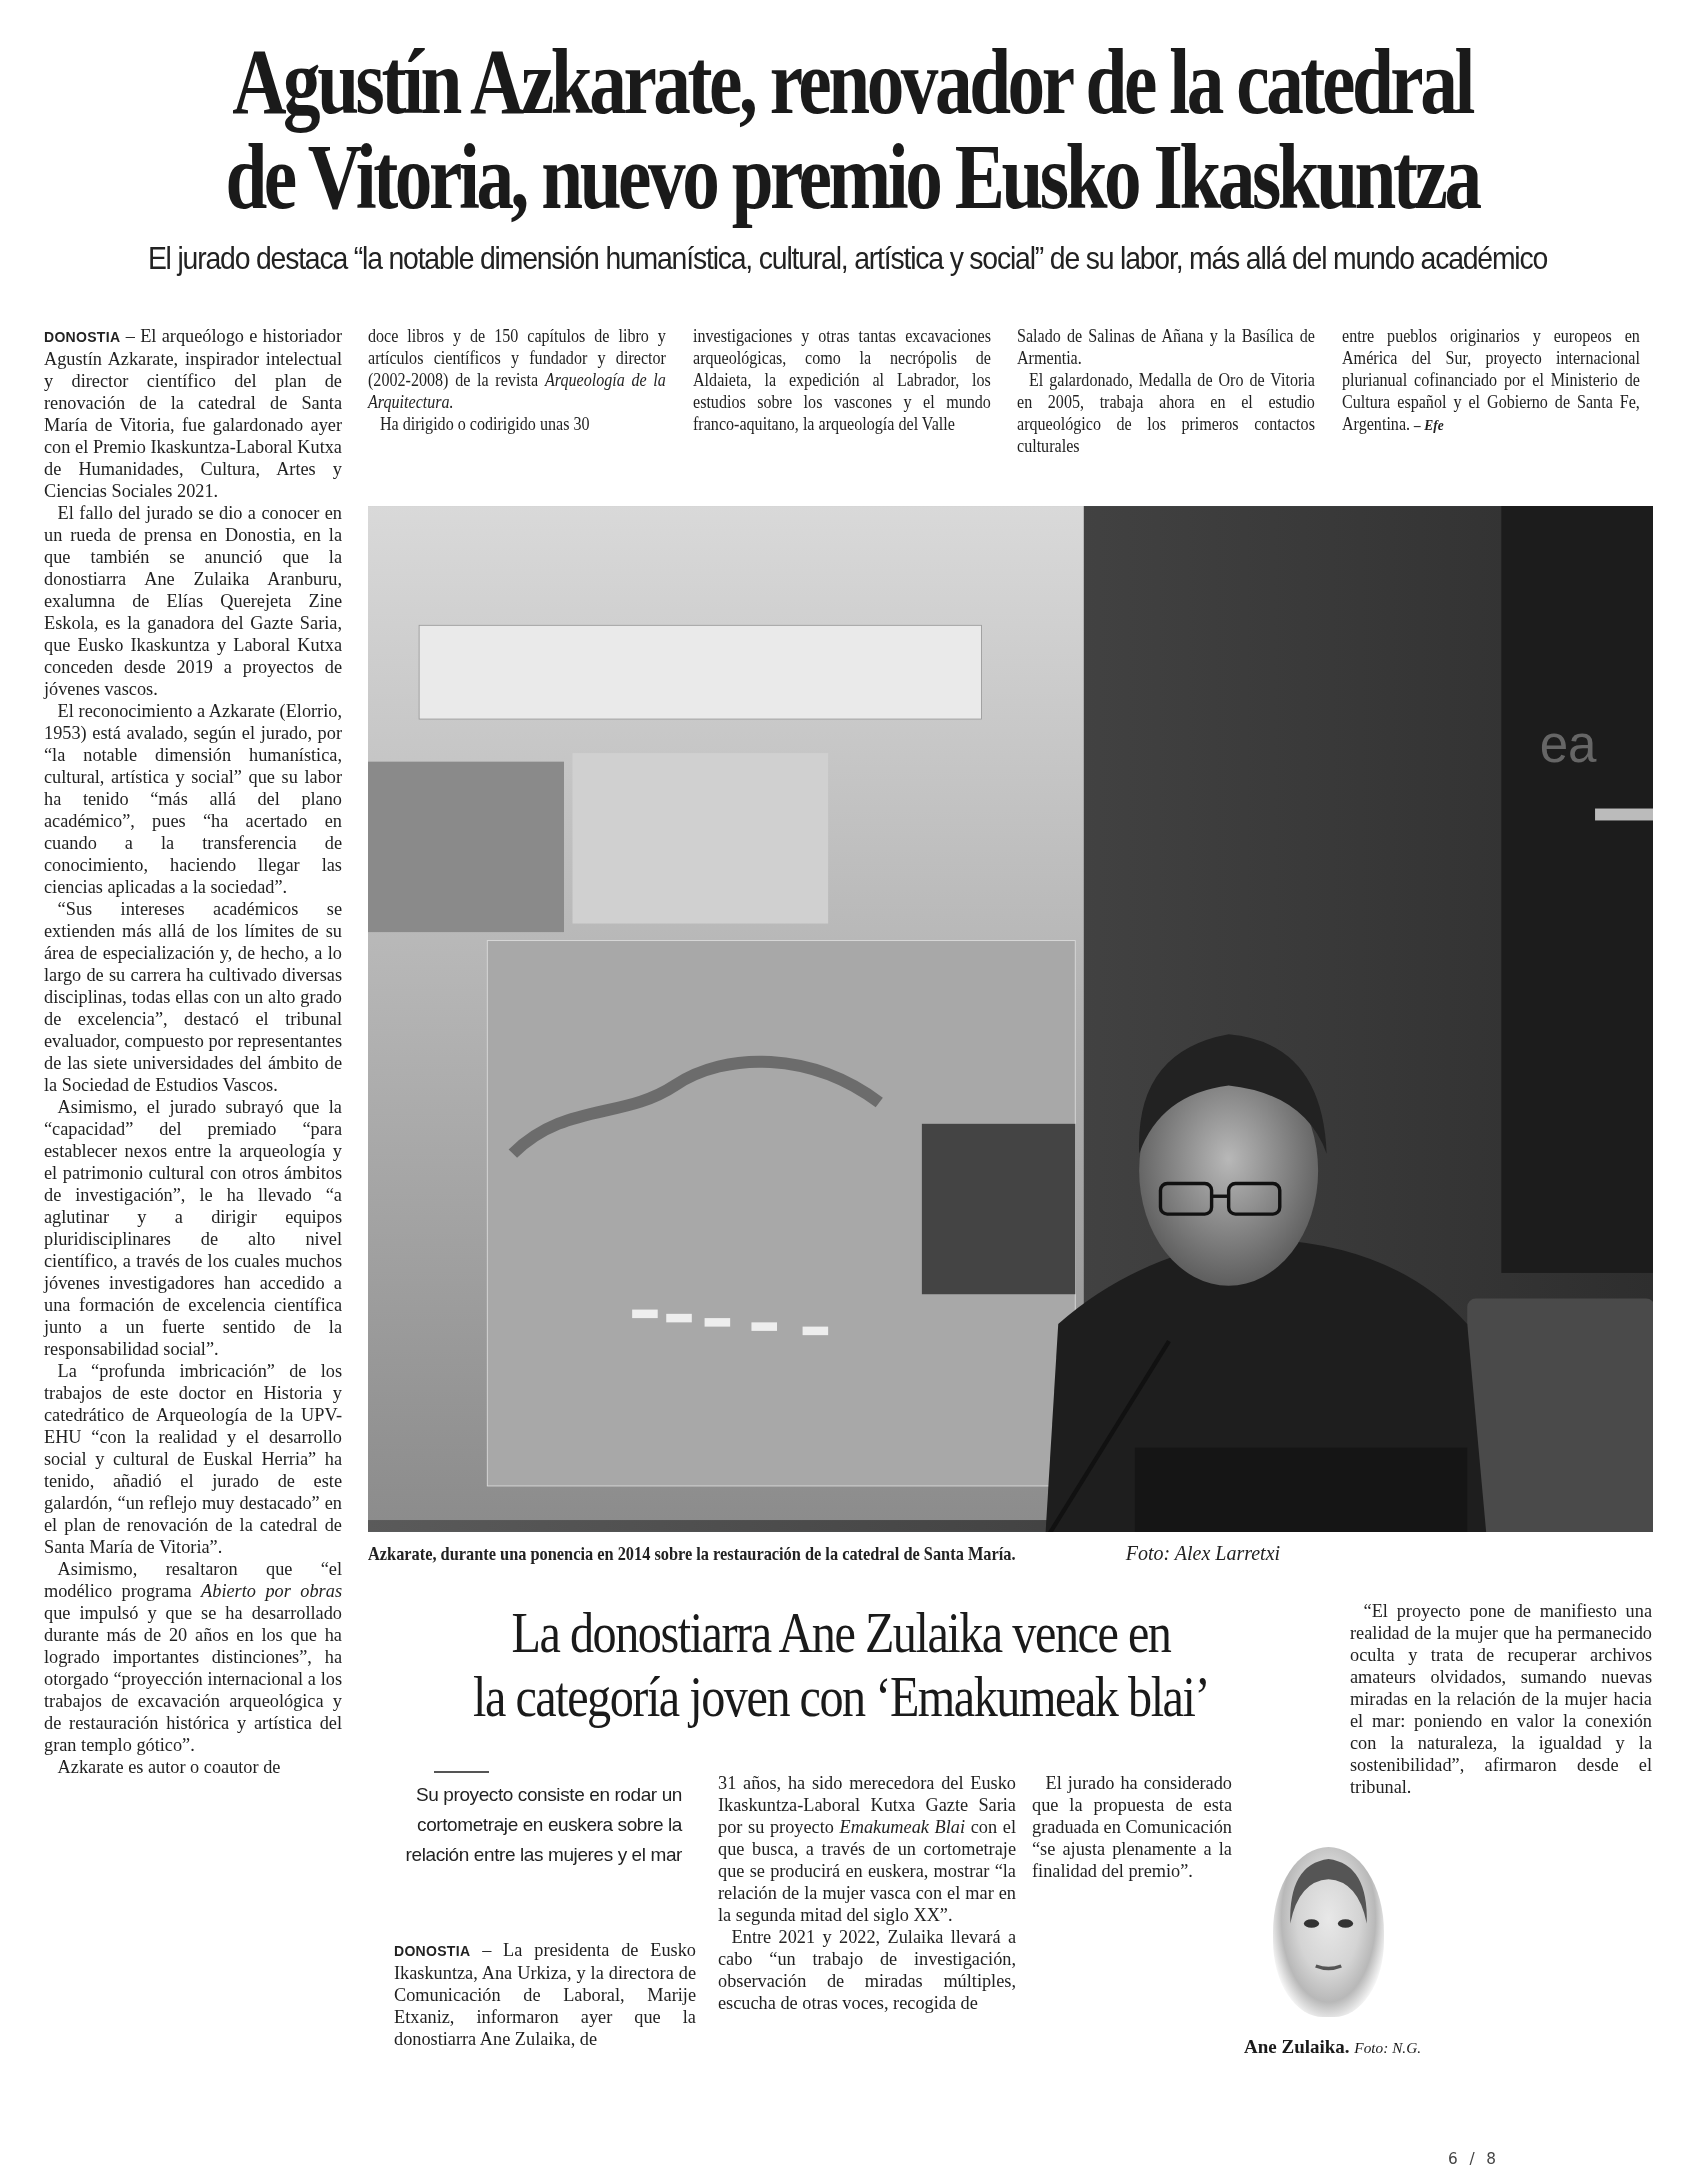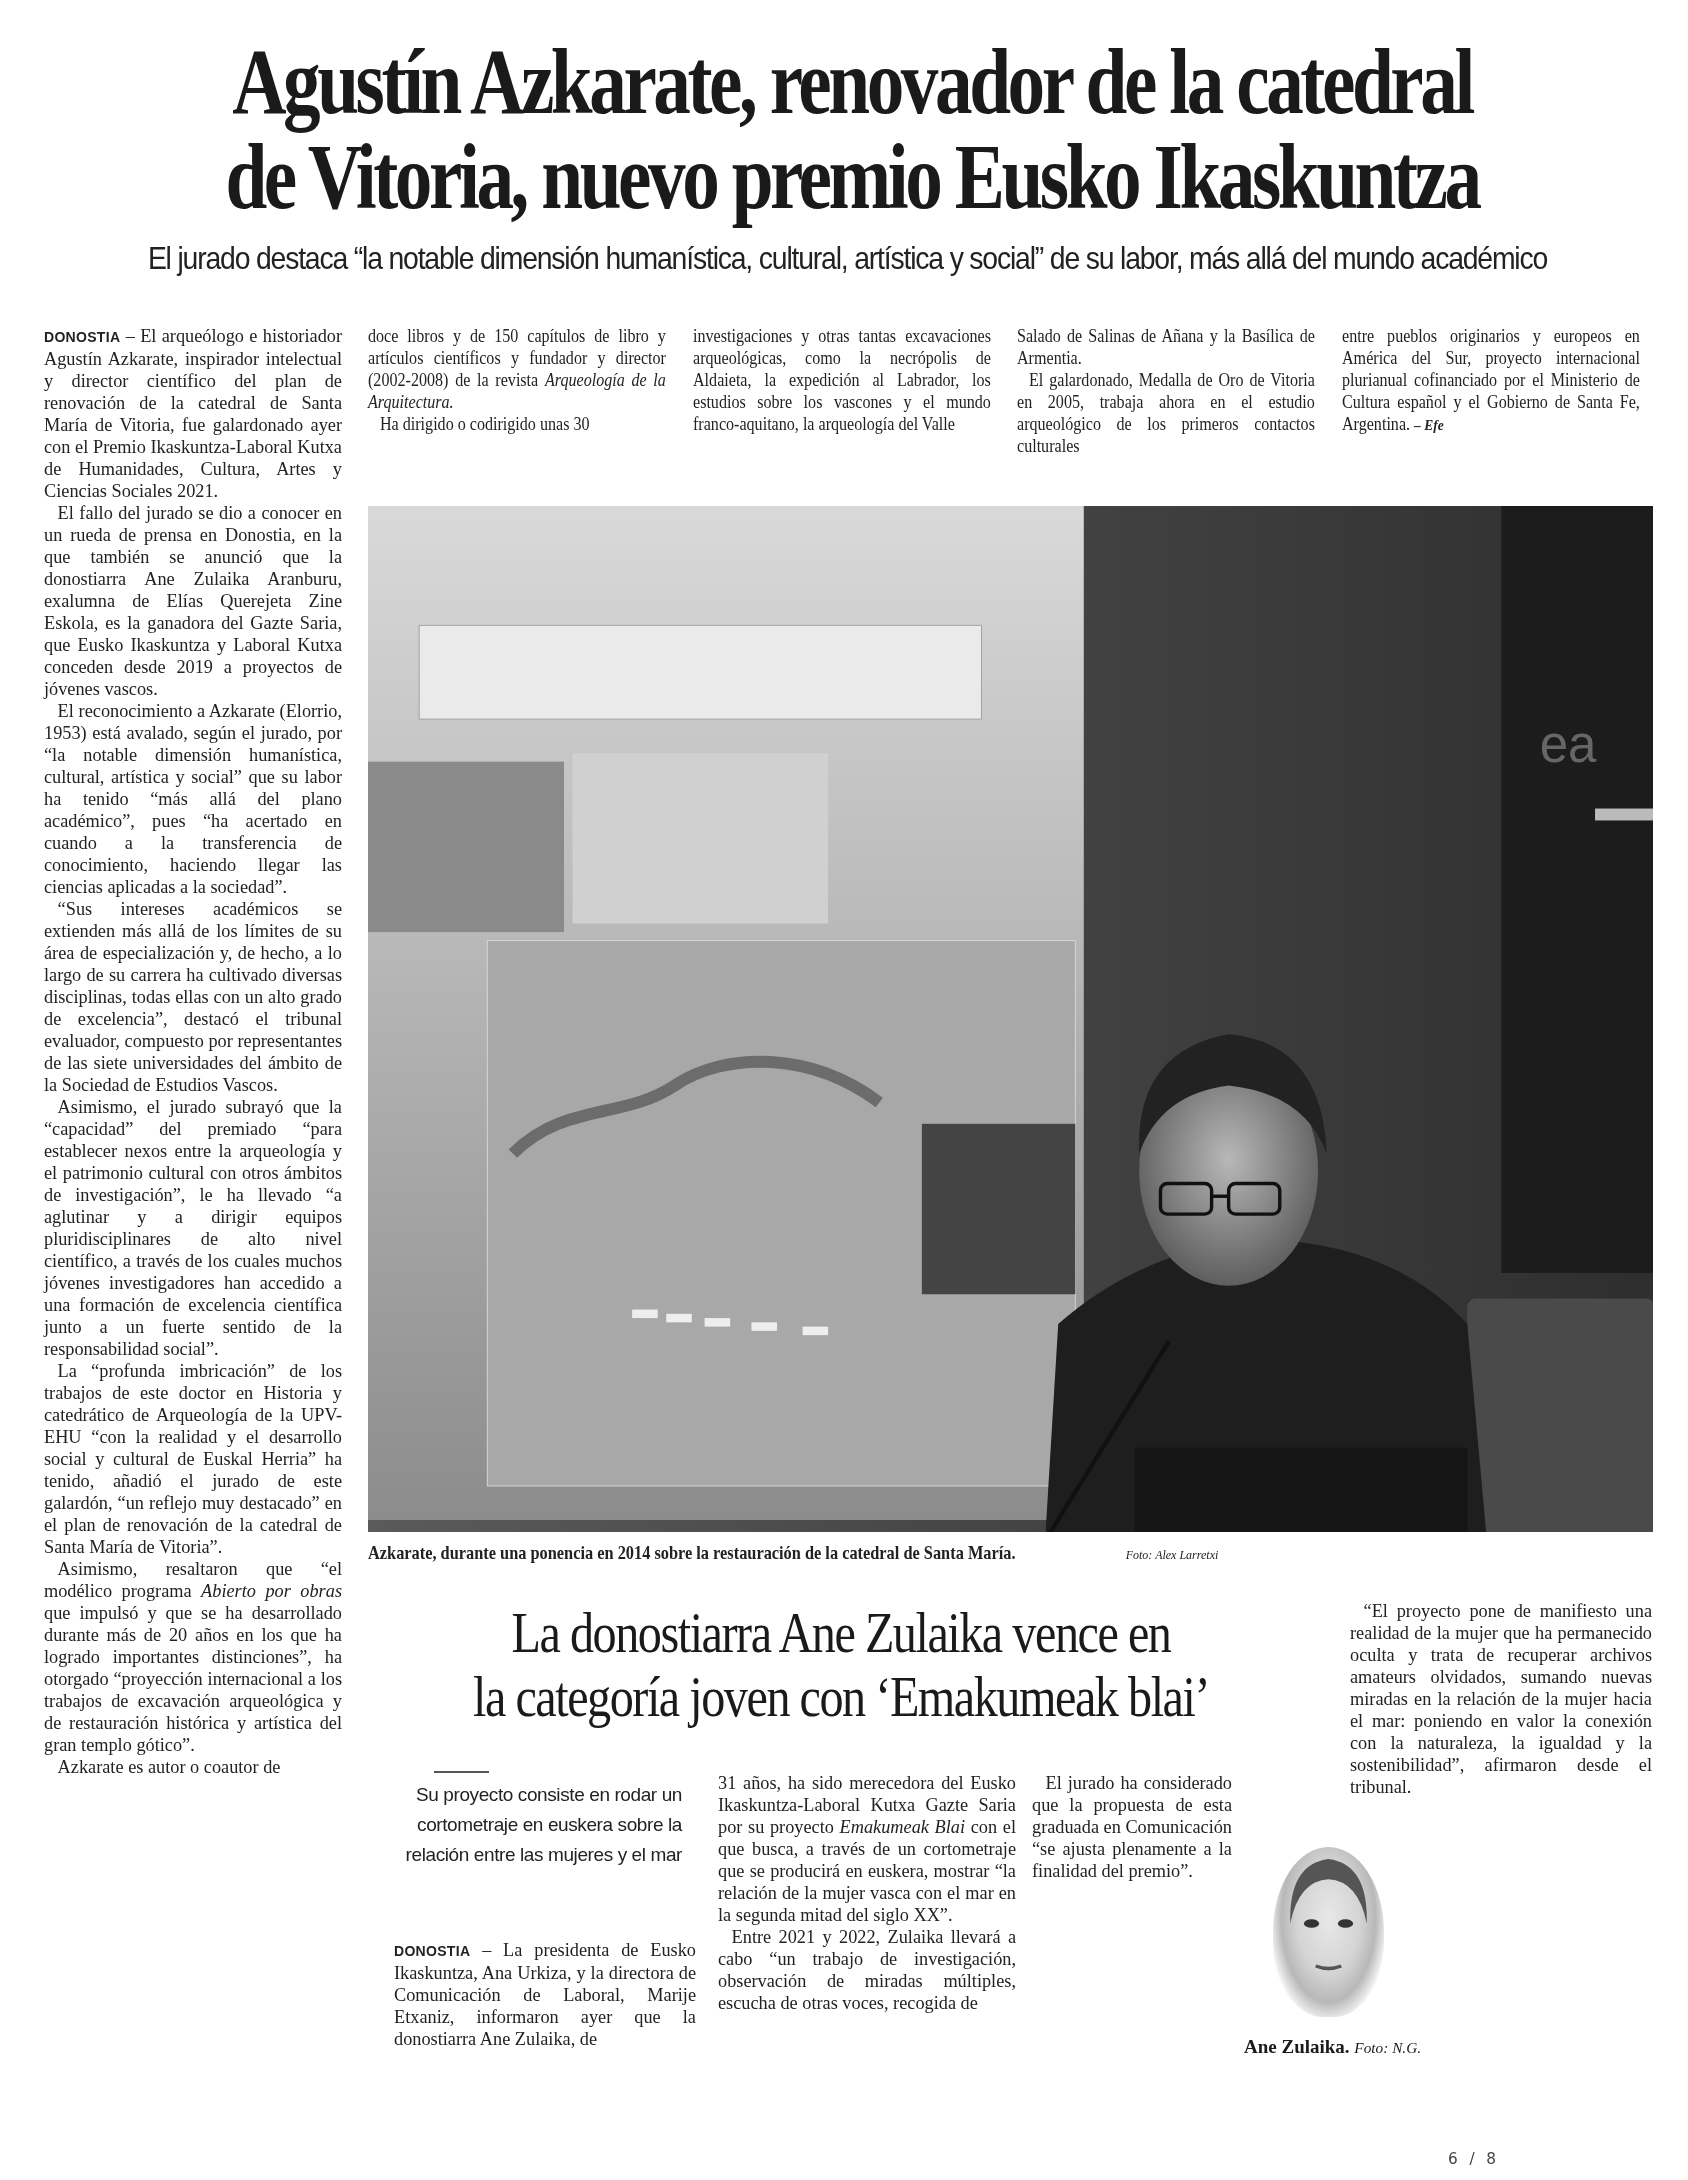--- a/index.html
+++ b/index.html
@@ -24,21 +24,21 @@
   .topcol { position: absolute; top: 325px; width: 298px; }
   #col2 { left: 368px; }
   #col3 { left: 693px; }
   #col4 { left: 1017px; }
   #col5 { left: 1342px; }
 
   
   #photo { position: absolute; left: 368px; top: 506px; width: 1285px; height: 1026px; overflow: hidden; background: #7dd3fc; }
   #caption { position: absolute; left: 368px; top: 1542px; width: 1285px; font-family: "Liberation Serif", serif; font-size: 19px; color: #222; white-space: nowrap; }
   #caption .cap-main { font-weight: bold; display: inline-block; transform: scaleX(0.86); transform-origin: left; }
-  #caption .cap-credit { font-style: italic; font-size: 12px; }
+  #caption .cap-credit { font-style: italic; font-size: 20px; }
 
   
   #headline2 { position: absolute; left: 368px; top: 1601px; width: 946px; text-align: center; font-family: "Liberation Serif", serif; font-size: 56px; line-height: 64px; color: #1a1a1a; letter-spacing: -1.7px; }
   #headline2 .h2line { display: block; transform: scaleX(0.86); transform-origin: center; white-space: nowrap; }
   #rule { position: absolute; left: 434px; top: 1771px; width: 55px; height: 1.7px; background: #555; }
   #pull { position: absolute; left: 392px; top: 1780px; width: 290px; text-align: right; font-family: "Liberation Sans", sans-serif; font-size: 19px; line-height: 30px; color: #222; letter-spacing: -0.4px; }
   #a2c1 { position: absolute; left: 394px; top: 1939px; width: 302px; }
   #a2c2 { position: absolute; left: 718px; top: 1772px; width: 298px; }
   #a2c3 { position: absolute; left: 1032px; top: 1772px; width: 307px; }
   #a2c4 { position: absolute; left: 1350px; top: 1600px; width: 302px; }

